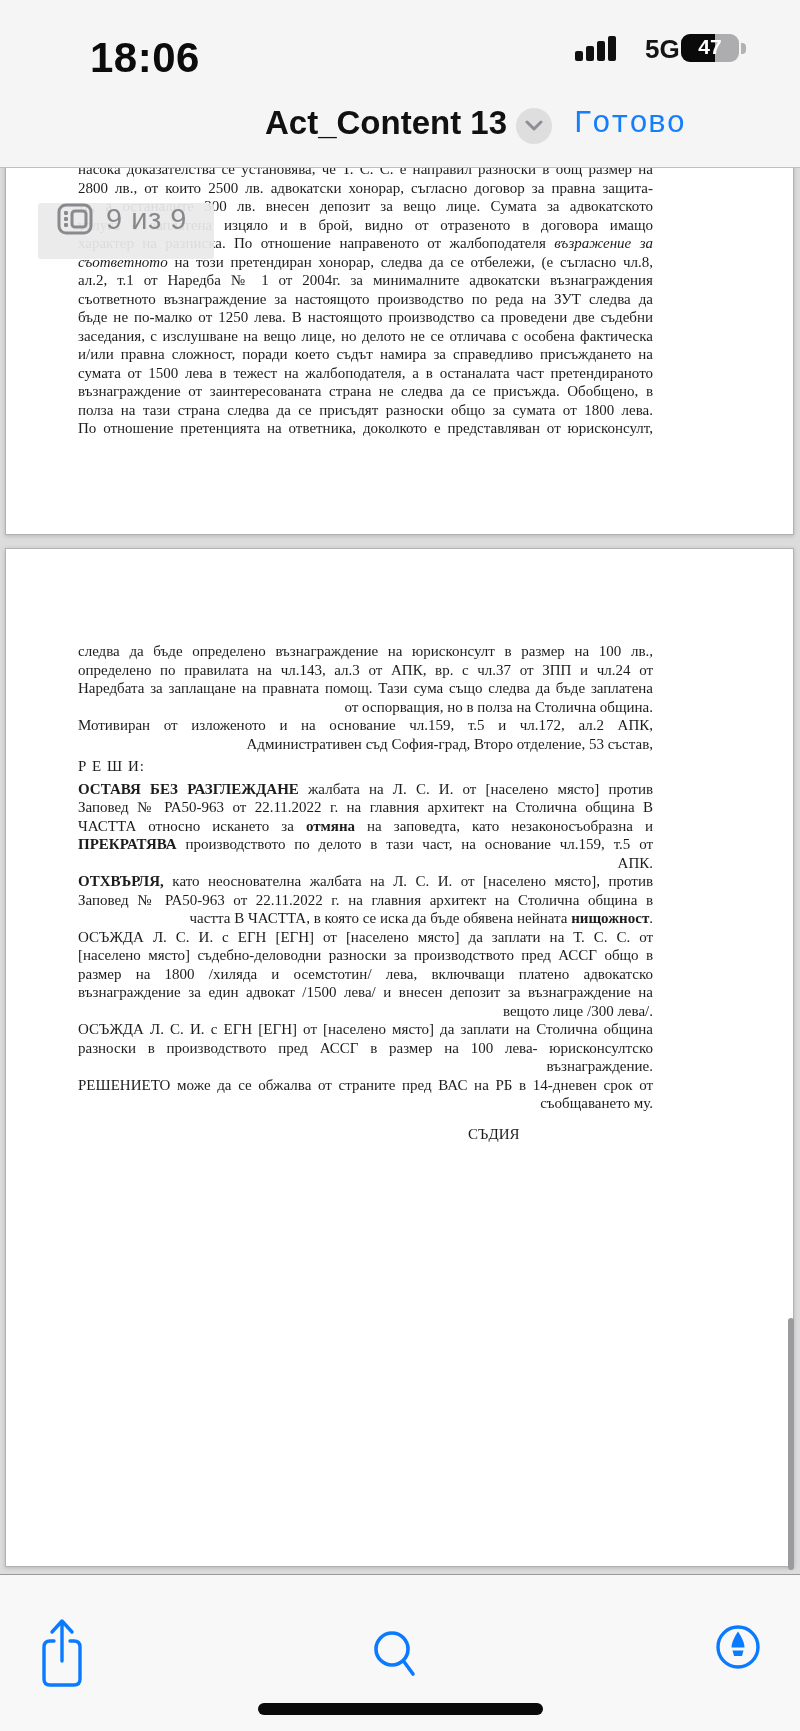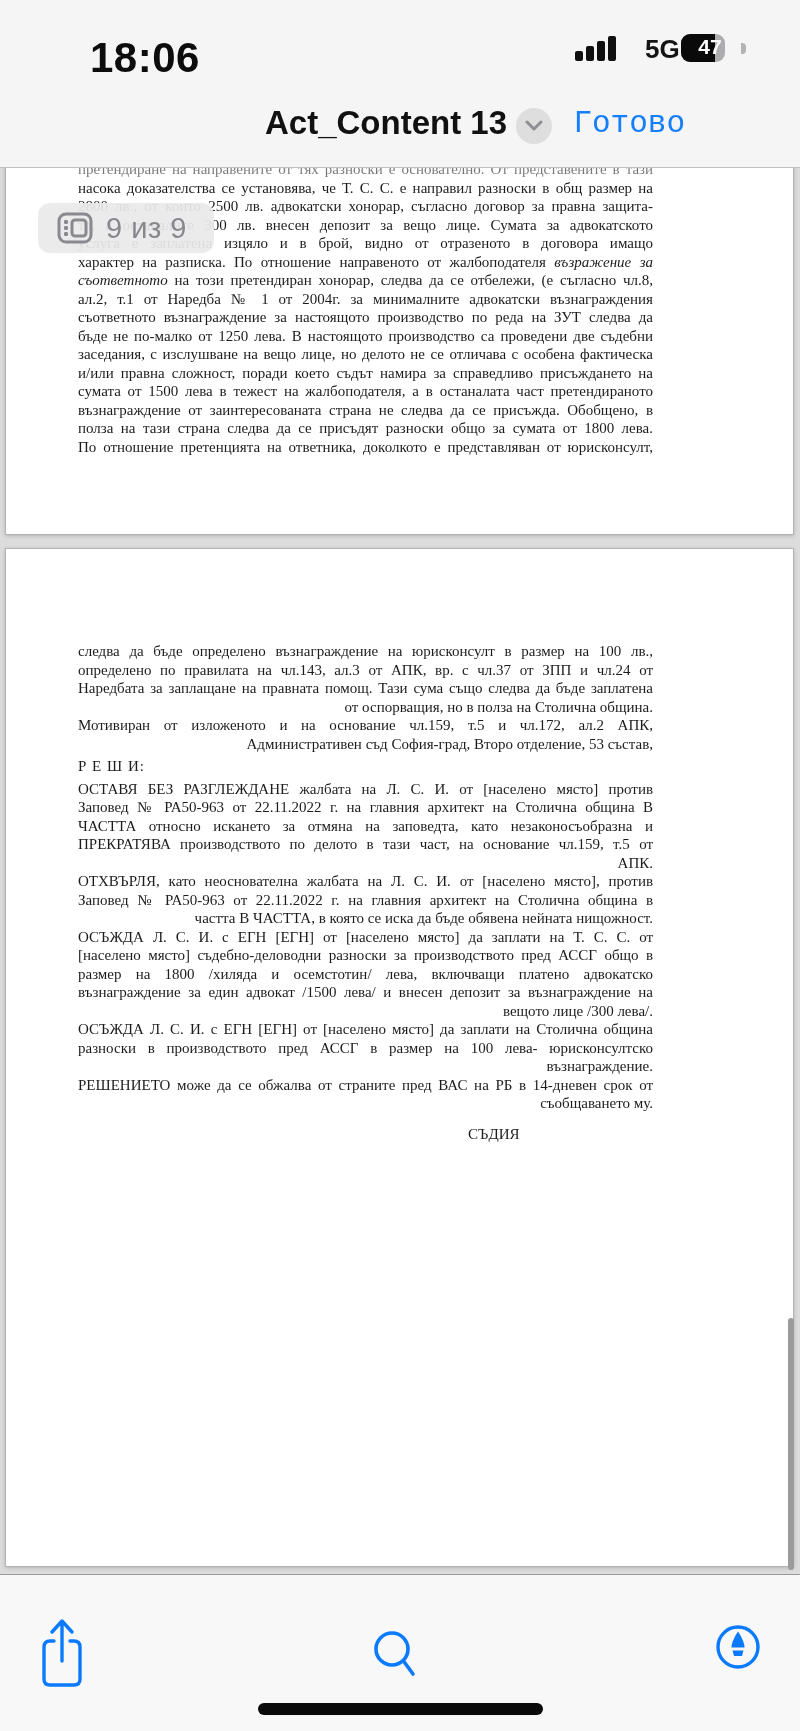--- a/index.html
+++ b/index.html
@@ -12,21 +12,21 @@
     background:#f5f5f6; border-bottom:1px solid #c0c0c2; z-index:20;
   }
   .time { position:absolute; left:90px; top:34px; font-size:42px; font-weight:700; color:#0c0c0d; letter-spacing:.5px; }
   .signal { position:absolute; left:575px; top:36px; width:46px; height:25px; }
   .signal i { position:absolute; bottom:0; width:8px; background:#101011; border-radius:2px; }
   .signal i:nth-child(1){ left:0;  height:10px; }
   .signal i:nth-child(2){ left:11px; height:15px; }
   .signal i:nth-child(3){ left:22px; height:20px; }
   .signal i:nth-child(4){ left:33px; height:25px; }
   .net { position:absolute; left:630px; top:34px; font-size:26px; font-weight:600; color:#141415;margin-left:15px; }
-  .battery { position:absolute; left:681px; top:34px; width:44px; height:28px; border-radius:9px; overflow:hidden; background:#adadaf; }
+  .battery { position:absolute; left:681px; top:34px; width:58px; height:28px; border-radius:9px; overflow:hidden; background:#adadaf; }
   .battery .fill { position:absolute; left:0; top:0; width:34px; height:28px; background:#0a0a0b; }
   .battery .pct { position:absolute; left:0; top:1px; width:58px; text-align:center; font-size:21px; font-weight:700; color:#ffffff; }
   .battery-cap { position:absolute; left:741px; top:43px; width:5px; height:11px; background:#b2b2b4; border-radius:0 4px 4px 0; }
 
   .title-row { position:absolute; left:0; top:104px; width:711px; height:48px; }
   .doc-title { position:absolute; left:386px; transform:translateX(-50%); top:0; font-size:33px; font-weight:700; color:#111112; white-space:nowrap; }
   .title-chevron { position:absolute; left:516px; top:4px; width:36px; height:36px; border-radius:50%; background:#dededf; }
   .title-chevron svg { position:absolute; left:9px; top:12px; }
   .done-btn { position:absolute; right:26px; top:2px; font-size:31px; color:#157efb; background:none; border:none; font-family:Liberation Mono, monospace; }
 
@@ -43,28 +43,28 @@
     font-size:15px; line-height:18.5px; color:#1c1c1c;
   }
   .page1 .textblock { top:9px; }
   .page2 .textblock { top:93px; }
   .dline { width:575px; }
   .dline.j { text-align:justify; text-align-last:justify; }
   .dline.l { text-align:right; }
   .dline.reshi { text-align:left; margin:4px 0; letter-spacing:1px; }
   .dline.sudiya { padding-left:390px; margin-top:12px; }
   .dline.clip1 { opacity:.6; filter:blur(.4px); }
-  .dline span.b { font-weight:400; }
+  .dline span.b { font-weight:700; }
   .dline span.i { font-style:italic; }
 
   
   .page-pill {
-    position:absolute; left:38px; top:203px; width:176px; height:50px;
-    background:rgba(233,233,235,.93); border-radius:12px; z-index:6;
-    display:flex; align-items:center;
+    position:absolute; left:38px; top:203px; width:176px; height:56px;
+    background:rgba(233,233,235,.93); border-radius:3px; z-index:6;
+    display:flex; 
   }
   .page-pill svg { margin-left:19px; }
   .page-pill .pill-label { margin-left:13px; font-size:29px; font-weight:500; color:#87878c; letter-spacing:.5px; }
 
   
   .scroll-thumb { position:absolute; left:788px; top:1318px; width:6px; height:252px; background:#9b9b9d; border-radius:3px; z-index:8; }
 
   
   .toolbar {
     position:absolute; left:0; top:1574px; width:800px; height:157px;
@@ -74,21 +74,20 @@
   .tb-share  { left:38px;  top:40px; width:48px; height:76px; }
   .tb-search { left:368px; top:52px; width:56px; height:56px; }
   .tb-markup { left:714px; top:48px; width:48px; height:48px; }
   .home-indicator { position:absolute; left:258px; top:128px; width:285px; height:12px; border-radius:6px; background:#0a0a0a; }
 </style>
 </head>
 <body>
 
 <div class="page page1">
   <div class="textblock">
-      <div class="dline j clip1"><span>претендиране на направените от тях разноски е основателно. От представените в тази</span></div>
       <div class="dline j"><span>насока доказателства се установява, че Т. С. С. е направил разноски в общ размер на</span></div>
       <div class="dline j"><span>2800 лв., от които 2500 лв. адвокатски хонорар, съгласно договор за правна защита-</span></div>
       <div class="dline j"><span>та, а останалите 300 лв. внесен депозит за вещо лице. Сумата за адвокатското</span></div>
       <div class="dline j"><span>услуга е заплатена изцяло и в брой, видно от отразеното в договора имащо</span></div>
       <div class="dline j"><span>характер на разписка. По отношение направеното от жалбоподателя </span><span class="i">възражение за</span></div>
       <div class="dline j"><span class="i">съответното</span><span> на този претендиран хонорар, следва да се отбележи, (е съгласно чл.8,</span></div>
       <div class="dline j"><span>ал.2, т.1 от Наредба № 1 от 2004г. за минималните адвокатски възнаграждения</span></div>
       <div class="dline j"><span>съответното възнаграждение за настоящото производство по реда на ЗУТ следва да</span></div>
       <div class="dline j"><span>бъде не по-малко от 1250 лева. В настоящото производство са проведени две съдебни</span></div>
       <div class="dline j"><span>заседания, с изслушване на вещо лице, но делото не се отличава с особена фактическа</span></div>

